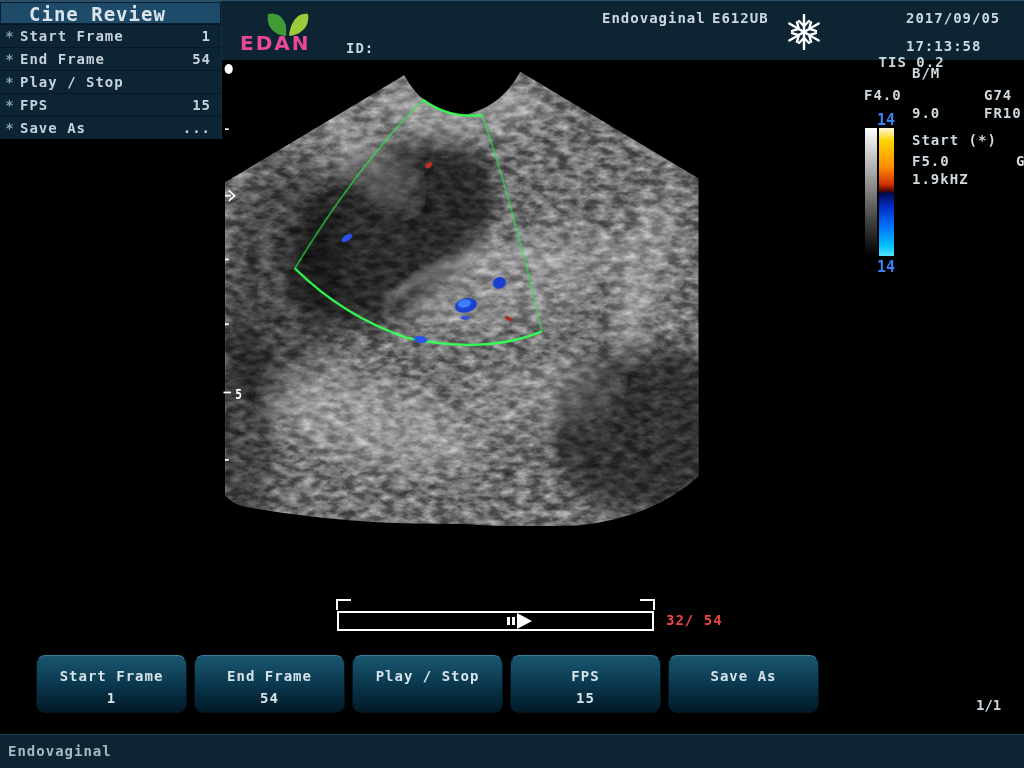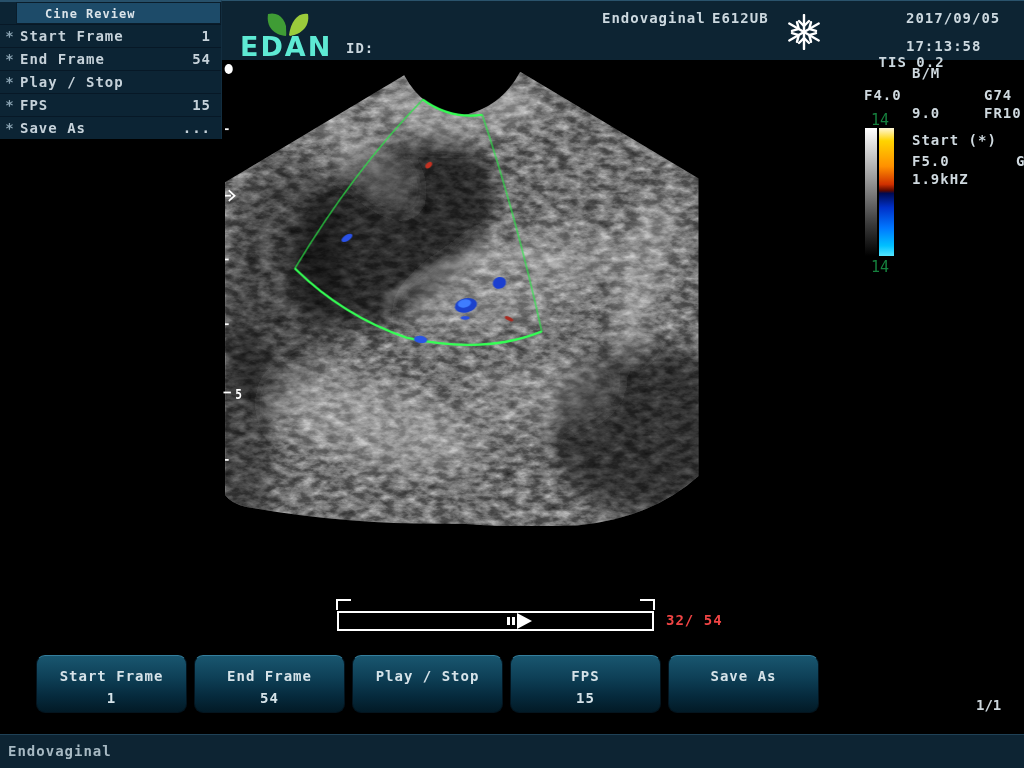--- a/index.html
+++ b/index.html
@@ -9,38 +9,38 @@
   *{margin:0;padding:0;box-sizing:border-box;}
   html,body{background:#000;}
   body{font-family:"DejaVu Sans Mono","Liberation Mono",monospace;}
   .screen{position:relative;width:1024px;height:768px;background:#000;overflow:hidden;}
   .abs{position:absolute;}
 
   
   .topbar{left:0;top:0;width:1024px;height:60px;background:var(--panel-bg);
           border-top:1px solid #2a536c;}
   .tb-text{color:#ccd8df;font-size:14px;font-weight:bold;letter-spacing:1px;white-space:pre;}
-  .brandtext{color:#5eead4;font-family:"DejaVu Sans","Liberation Sans",sans-serif;
-             font-weight:bold;font-size:27px;letter-spacing:2px;}
+  .brandtext{color:#ec4899;font-family:"DejaVu Sans","Liberation Sans",sans-serif;
+             font-weight:bold;font-size:20px;letter-spacing:2px;}
 
   
   .menu{left:0;top:0;width:222px;background:var(--menu-item-bg);
         border-top:2px solid #27506a;border-right:1px solid #122d3f;z-index:5;}
   .menu-header{height:22px;background:var(--menu-header-bg);color:#dbe4ea;
-               font-size:12px;font-weight:bold;line-height:22px;padding-left:28px;
-               border:1px solid #0a1d2b;letter-spacing:1px;margin-left:16px;}
+               font-size:19px;font-weight:bold;line-height:22px;padding-left:28px;
+               border:1px solid #0a1d2b;letter-spacing:1px;}
   .menu-row{height:23px;display:flex;align-items:center;font-size:14px;font-weight:bold;
             color:var(--ui-text);border-top:1px solid #071826;letter-spacing:1px;}
   .menu-row .ast{width:20px;text-align:center;color:#8aa3b2;}
   .menu-row .mlabel{flex:0 0 auto;}
   .menu-row .mval{margin-left:auto;padding-right:10px;}
 
   
   .rp-text{color:#cfd9df;font-size:14px;font-weight:bold;letter-spacing:1px;white-space:pre;}
-  .map-label{color:#15803d;font-size:15px;font-weight:normal;}
+  .map-label{color:#3b82f6;font-size:15px;font-weight:bold;margin-left:6px;}
   .graybar{left:865px;top:128px;width:12px;height:128px;
            background:linear-gradient(#ffffff,#9a9a9a 40%,#3a3a3a 75%,#000000);}
   .colorbar{left:879px;top:128px;width:15px;height:128px;
             background:linear-gradient(#fff8d8 0%,#ffd400 10%,#ff9000 30%,#d03000 44%,#5a0800 49%,
                                        #000a50 51%,#0030c8 62%,#0077ff 78%,#00c0ff 92%,#55e6ff 100%);}
 
   
   .cinebar{left:337px;top:611px;width:317px;height:20px;background:#000;border:2px solid #fff;}
   .bracket{width:15px;height:11px;}
   .bracket.l{left:336px;top:599px;border-left:2px solid #fff;border-top:2px solid #fff;}

